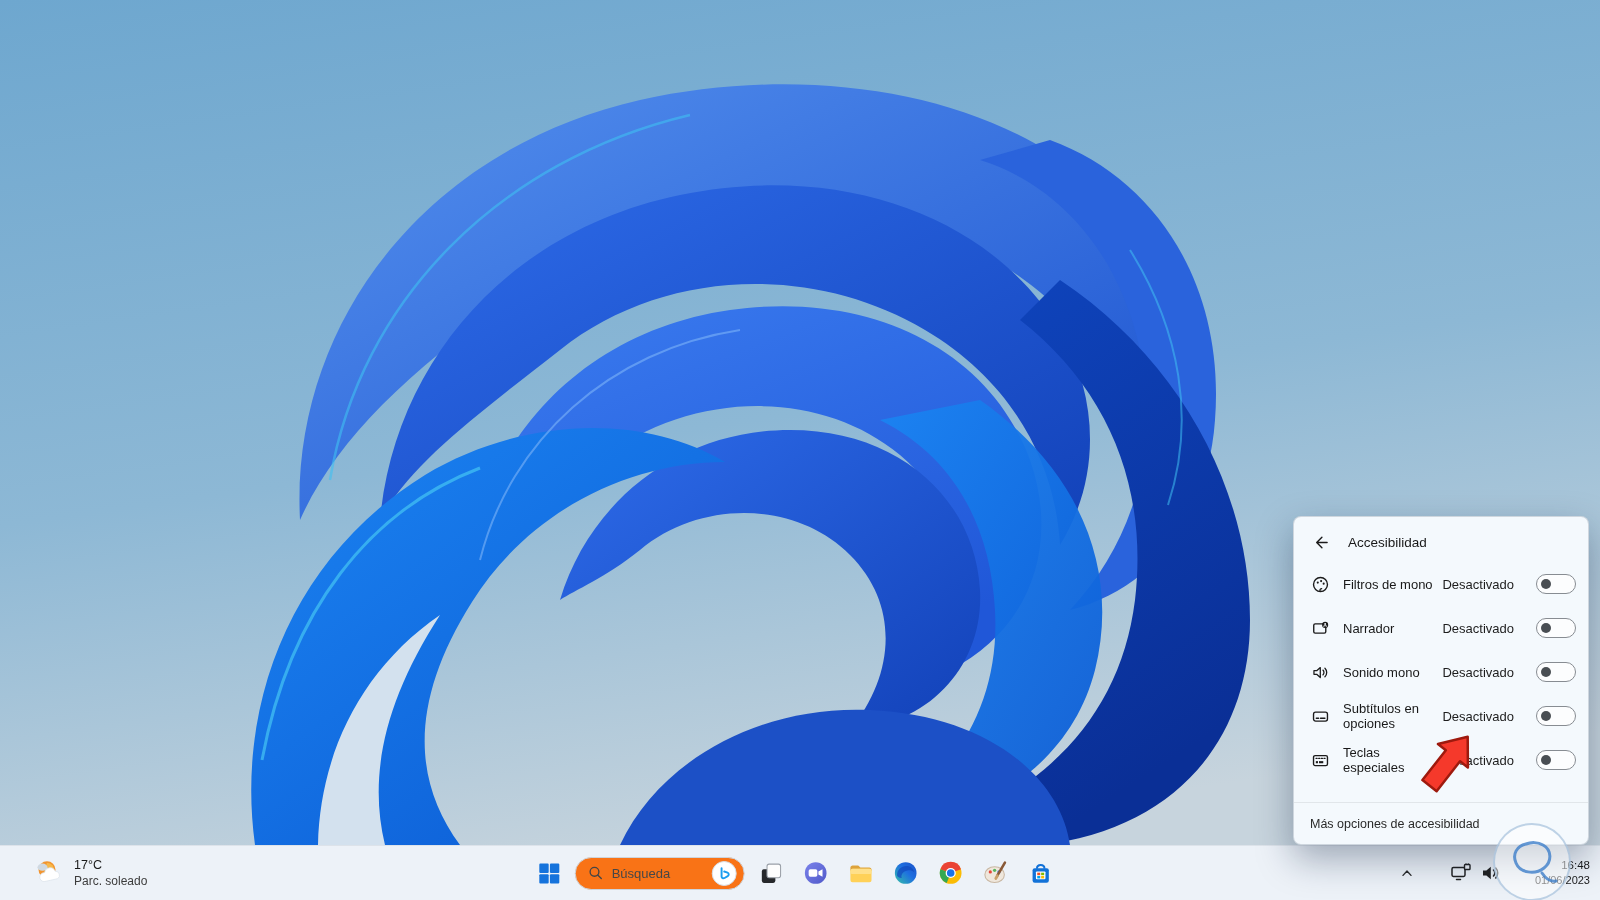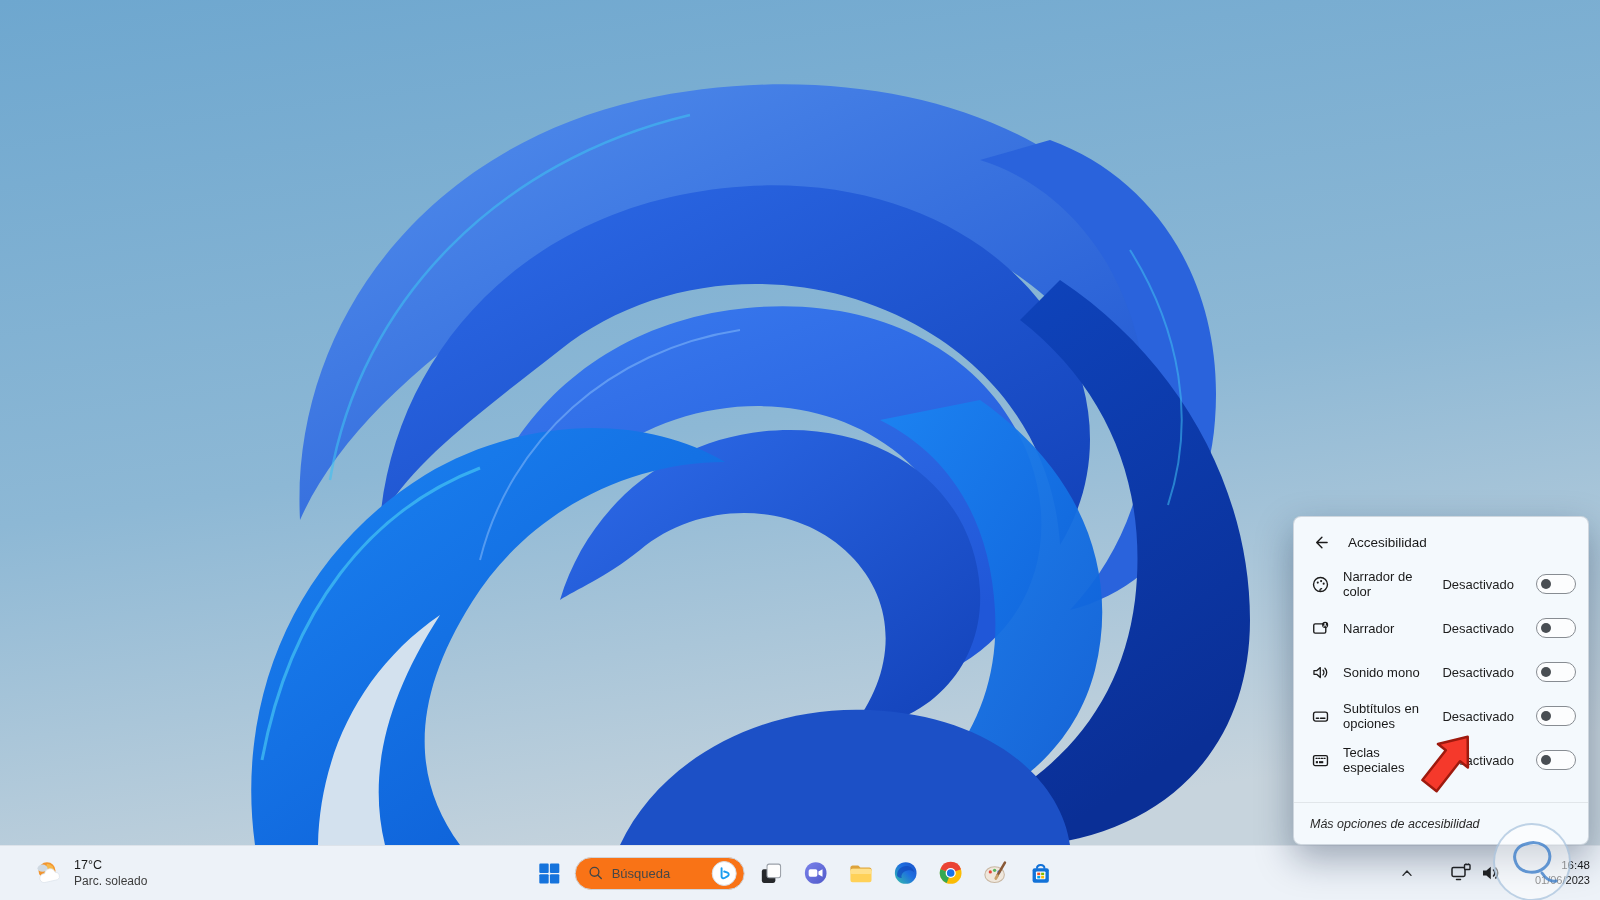--- a/index.html
+++ b/index.html
@@ -25,32 +25,32 @@
   .frow .ric { width:20px; height:20px; flex:0 0 20px; display:flex; align-items:center; justify-content:center; }
   .frow .rlabel { margin-left:13px; font-size:13px; color:#191919; }
   .frow .spacer { flex:1; }
   .frow .rstatus { font-size:13px; color:#1d1d1d; margin-right:22px; }
   .toggle {
     width:40px; height:20px; border-radius:999px; border:1px solid #878c92;
     background:#fcfdfe; position:relative; cursor:pointer; flex:0 0 40px;
   }
   .toggle .knob { position:absolute; left:4px; top:4px; width:10px; height:10px; border-radius:50%; background:#494e53; }
   .flyout-footer { border-top:1px solid #e1e6ea; padding:11px 16px 12px 16px; }
-  .footer-link { font-size:12.5px; color:#2a2a2a; cursor:pointer;font-style:italic; }
+  .footer-link { font-size:12.5px; color:#2a2a2a; cursor:pointer; }
 
   
   .annotation-arrow { position:absolute; left:1395px; top:700px; z-index:6; }
 
   
   .taskbar {
     position:absolute; left:0; bottom:0; width:1600px; height:55px; z-index:4;
     background:#edf2f8; border-top:1px solid #dde3ea;
   }
   .weather { position:absolute; left:34px; top:50%; transform:translateY(-50%);
-    display:flex; align-items:flex-end; gap:10px; cursor:pointer; }
+    display:flex; align-items:center; gap:10px; cursor:pointer; }
   .weather-texts { display:flex; flex-direction:column; line-height:1.25; }
   .weather-temp { font-size:12.5px; color:#1a1a1a; }
   .weather-cond { font-size:12px; color:#3c3c3c; }
   .tb-center { position:absolute; left:50%; top:0; height:100%; transform:translateX(-51%);
     display:flex; align-items:center; gap:7px; }
   .tb-btn { width:38px; height:40px; border:none; background:transparent; border-radius:6px;
     display:flex; align-items:center; justify-content:center; cursor:pointer; }
   .search-box {
     height:33px; width:170px; background:#f97316; border:1px solid #cdd4db; border-radius:999px;
     display:flex; align-items:center; padding:0 4px 0 12px; gap:8px; cursor:text;
@@ -159,21 +159,21 @@
       <div class="frow">
         <span class="ric">
           <svg width="19" height="19" viewBox="0 0 18 18">
             <circle cx="9" cy="9" r="6.6" stroke="#1b1b1b" stroke-width="1.3" fill="none"></circle>
             <circle cx="6.4" cy="7.2" r="1" fill="#1b1b1b"></circle>
             <circle cx="9.6" cy="5.8" r="1" fill="#1b1b1b"></circle>
             <circle cx="12" cy="8.2" r="1" fill="#1b1b1b"></circle>
             <path d="M9,15.6 c-1.5-1.6 0-2.8 1.6-2.6" stroke="#1b1b1b" stroke-width="1.1" fill="none"></path>
           </svg>
         </span>
-        <span class="rlabel">Narrador de color</span>
+        <span class="rlabel">Filtros de mono</span>
         <span class="spacer"></span>
         <span class="rstatus">Desactivado</span>
         <button class="toggle">
             <span class="knob"></span>
           </button>
       </div>
 
       <div class="frow">
         <span class="ric">
           <svg width="19" height="19" viewBox="0 0 18 18">

